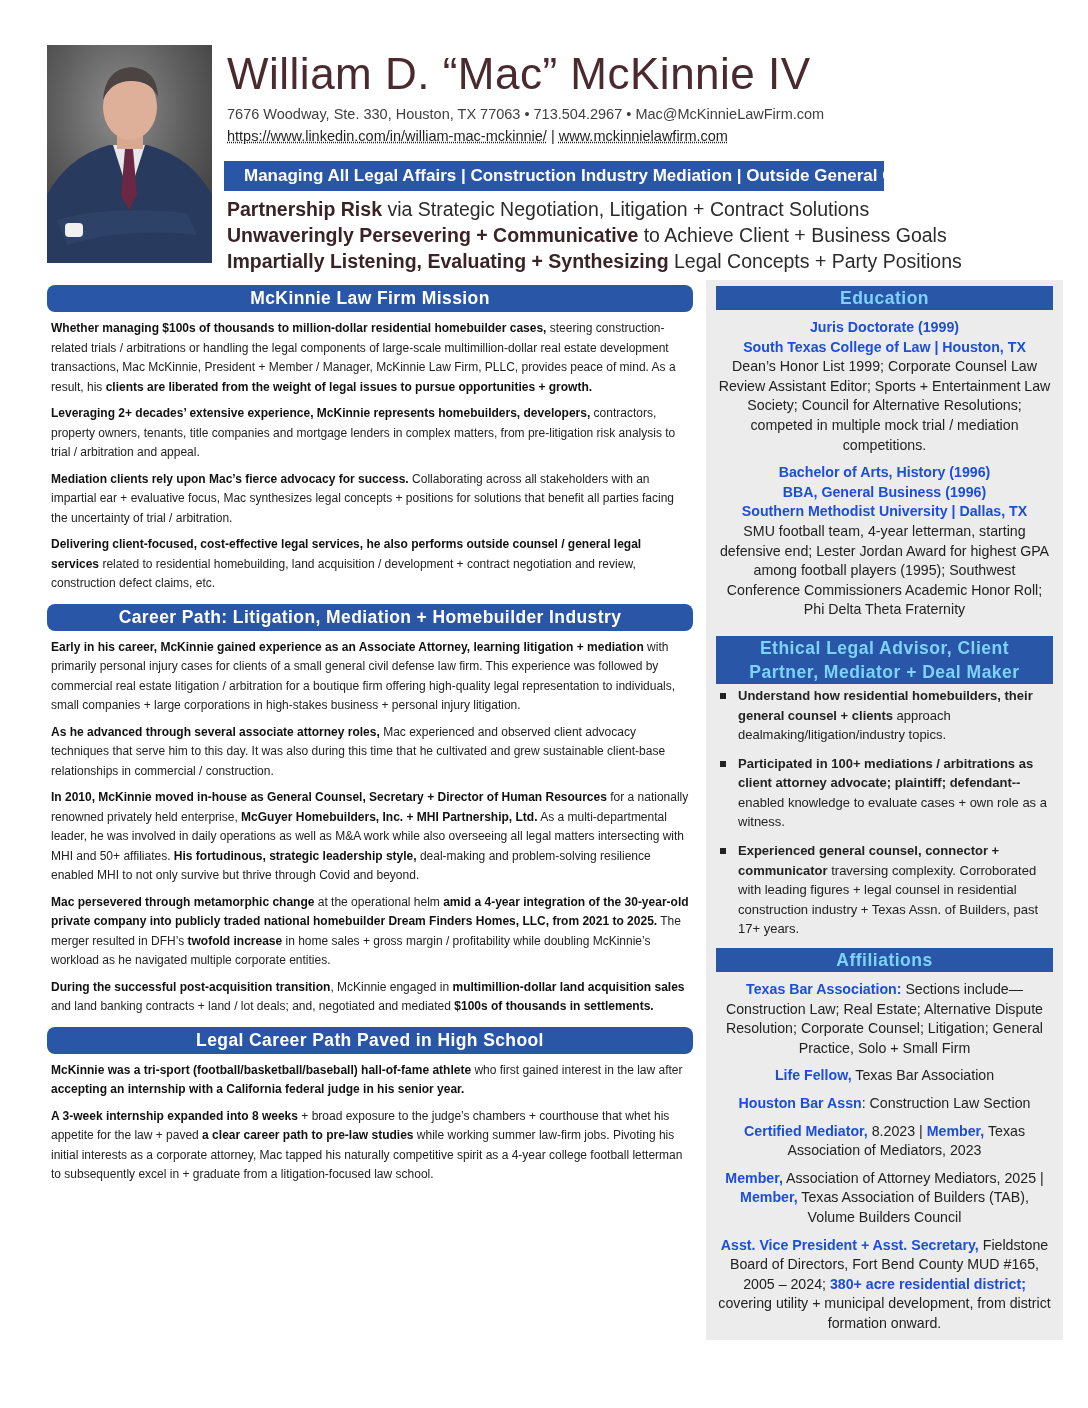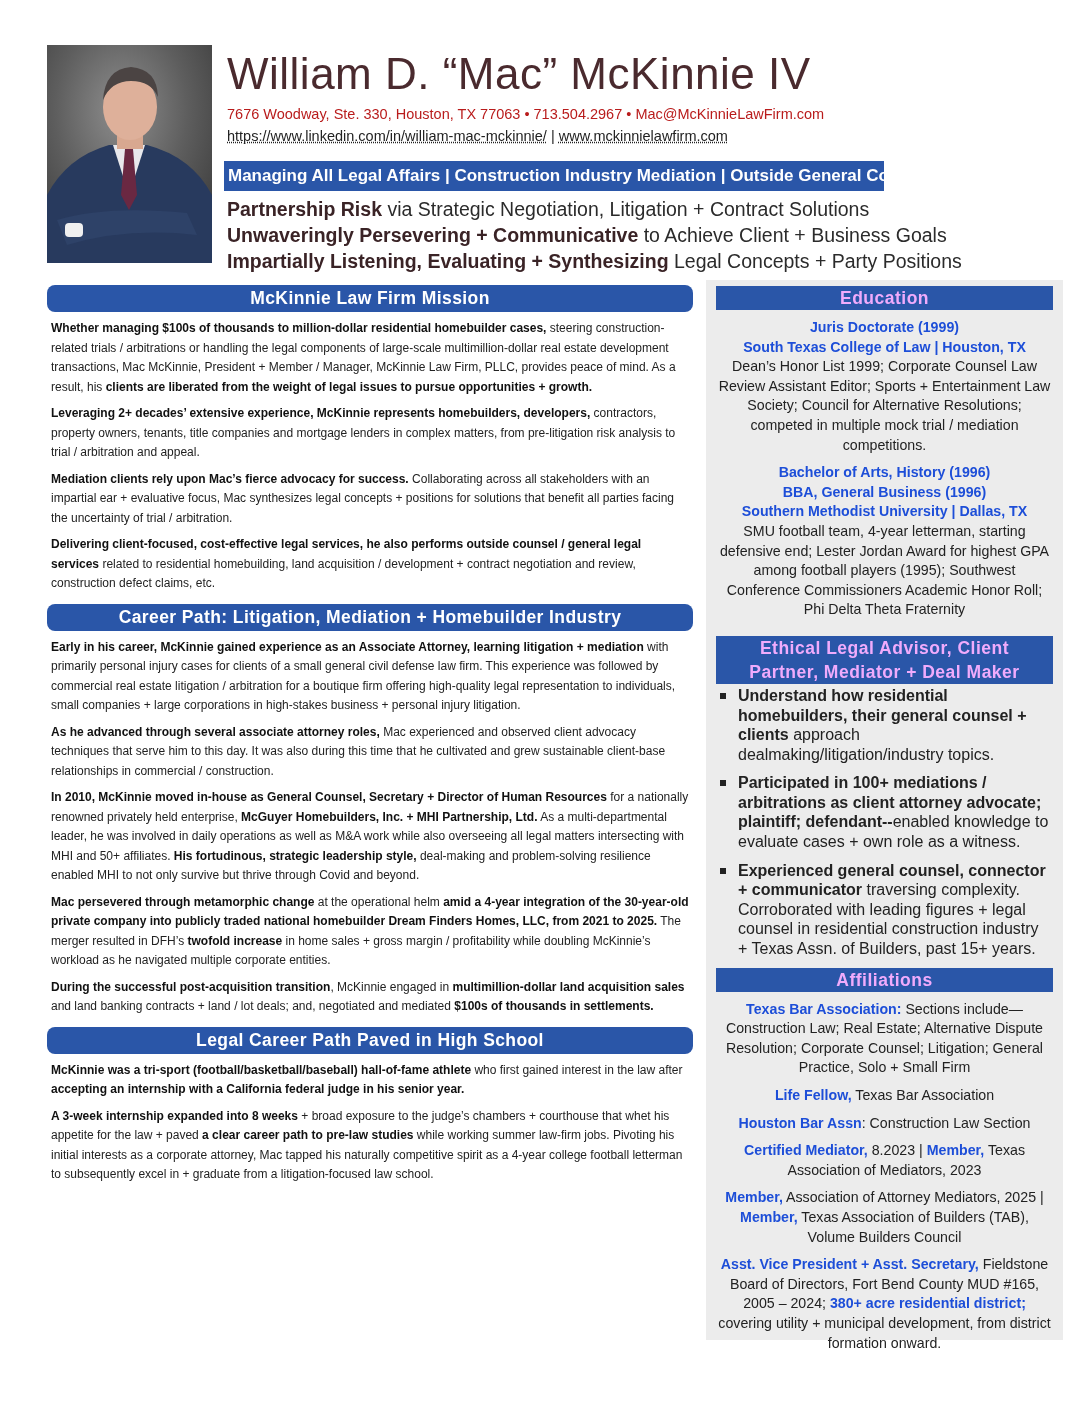--- a/index.html
+++ b/index.html
@@ -5,44 +5,44 @@
   * { box-sizing: border-box; margin: 0; padding: 0; }
   html, body { width: 1088px; height: 1408px; background: #ffffff; }
   body { position: relative; font-family: "Liberation Sans", "DejaVu Sans", sans-serif; color: #222; overflow: hidden; }
 
   .photo { position: absolute; left: 47px; top: 45px; width: 165px; height: 218px; overflow: hidden;
     background: radial-gradient(ellipse at 45% 30%, #8a8a8a 0%, #5b5b5b 45%, #3a3a3a 100%); }
   .photo svg { width: 100%; height: 100%; display: block; }
 
   .header { position: absolute; left: 227px; top: 48px; width: 830px; }
   .name { font-size: 44px; color: #4a2a2e; font-weight: normal; letter-spacing: 0.5px; line-height: 52px; }
-  .contact { font-size: 14.5px; color: #b91c1c; margin-top: 4px; line-height: 20px; }
+  .contact { font-size: 14.5px; color: #404040; margin-top: 4px; line-height: 20px; }
   .links { font-size: 14.5px; color: #222; margin-top: 2px; line-height: 20px; }
   .links a { color: #222; text-decoration: underline; text-decoration-style: dotted; }
   .banner { position: absolute; left: 224px; top: 161px; width: 660px; height: 30px; background: #2a56a8;
-    color: #fff; font-weight: bold; font-size: 17px; line-height: 30px; padding-left: 4px; white-space: nowrap; }
+    color: #fff; font-weight: bold; font-size: 17px; line-height: 30px; padding-left: 20px; white-space: nowrap; }
   .taglines { position: absolute; left: 227px; top: 196px; width: 830px; font-size: 19.5px; line-height: 26px; color: #2b2b2b; }
   .taglines b { color: #3a2326; }
 
   .leftcol { position: absolute; left: 47px; top: 285px; width: 646px; }
   .sec-head { background: #2a56a8; color: #fff; font-weight: bold; text-align: center; font-size: 17.5px;
     height: 27px; line-height: 27px; letter-spacing: 0.4px; border-radius: 8px; }
   .para { font-size: 12px; line-height: 19.5px; color: #222; padding: 0 4px; margin-top: 7px; }
   .para b { color: #111; }
   .sec-block { margin-bottom: 10px; }
 
   .rightcol { position: absolute; left: 706px; top: 280px; width: 357px; height: 1060px; background: #ececec; }
-  .rhead { margin: 6px 10px 0 10px; background: #2a56a8; color: #f0abfc; font-weight: bold; text-align: center;
+  .rhead { margin: 6px 10px 0 10px; background: #2a56a8; color: #7dd3fc; font-weight: bold; text-align: center;
     font-size: 17.5px; line-height: 24px; letter-spacing: 0.5px; }
   .rhead.single { height: 24px; }
   .rtext { font-size: 14.2px; line-height: 19.6px; text-align: center; color: #222; padding: 0 10px; }
   .rtext b { color: #1d4ed8; }
   .rgroup { margin-top: 8px; }
   .bullets { list-style: none; padding: 0 12px 0 12px; margin-top: 2px; }
-  .bullets li { position: relative; padding-left: 20px; font-size: 16px; line-height: 19.6px; margin-bottom: 9px; }
+  .bullets li { position: relative; padding-left: 20px; font-size: 13px; line-height: 19.6px; margin-bottom: 9px; }
   .bullets li .sq { position: absolute; left: 2px; top: 7px; width: 6px; height: 6px; background: #222; }
 </style>
 </head>
 <body>
 
 <div class="photo" title="Headshot of William D. Mac McKinnie IV">
   <svg viewBox="0 0 165 218" preserveAspectRatio="none">
     <defs>
       <radialGradient id="bg" cx="0.45" cy="0.3" r="0.8">
         <stop offset="0" stop-color="#8e8e8e"></stop>
@@ -121,21 +121,21 @@
       <div class="rtext rgroup"><b>Bachelor of Arts, History (1996)</b><br><b>BBA, General Business (1996)</b><br><b>Southern Methodist University | Dallas, TX</b><br><span>SMU football team, 4-year letterman, starting defensive end; Lester Jordan Award for highest GPA among football players (1995); Southwest Conference Commissioners Academic Honor Roll; Phi Delta Theta Fraternity</span></div>
     </div>
 
   <div class="rhead" style="margin-top:16px;">
     <div>Ethical Legal Advisor, Client</div>
     <div>Partner, Mediator + Deal Maker</div>
   </div>
   <ul class="bullets rich">
       <li><span class="sq"></span><b>Understand how residential homebuilders, their general counsel + clients</b><span> approach dealmaking/litigation/industry topics.</span></li>
       <li><span class="sq"></span><b>Participated in 100+ mediations / arbitrations as client attorney advocate; plaintiff; defendant--</b><span>enabled knowledge to evaluate cases + own role as a witness.</span></li>
-      <li><span class="sq"></span><b>Experienced general counsel, connector + communicator</b><span> traversing complexity. Corroborated with leading figures + legal counsel in residential construction industry + Texas Assn. of Builders, past 15+ years.</span></li>
+      <li><span class="sq"></span><b>Experienced general counsel, connector + communicator</b><span> traversing complexity. Corroborated with leading figures + legal counsel in residential construction industry + Texas Assn. of Builders, past 17+ years.</span></li>
     </ul>
 
   <div class="rhead single" style="margin-top:0;">Affiliations</div>
   <div class="rich">
       <div class="rtext rgroup"><b>Texas Bar Association:</b><span> Sections include—Construction Law; Real Estate; Alternative Dispute Resolution; Corporate Counsel; Litigation; General Practice, Solo + Small Firm</span></div>
       <div class="rtext rgroup"><b>Life Fellow,</b><span> Texas Bar Association</span></div>
       <div class="rtext rgroup"><b>Houston Bar Assn</b><span>: Construction Law Section</span></div>
       <div class="rtext rgroup"><b>Certified Mediator,</b><span> 8.2023 | </span><b>Member,</b><span> Texas Association of Mediators, 2023</span></div>
       <div class="rtext rgroup"><b>Member,</b><span> Association of Attorney Mediators, 2025 | </span><b>Member,</b><span> Texas Association of Builders (TAB), Volume Builders Council</span></div>
       <div class="rtext rgroup"><b>Asst. Vice President + Asst. Secretary,</b><span> Fieldstone Board of Directors, Fort Bend County MUD #165, 2005 – 2024; </span><b>380+ acre residential district;</b><span> covering utility + municipal development, from district formation onward.</span></div>

